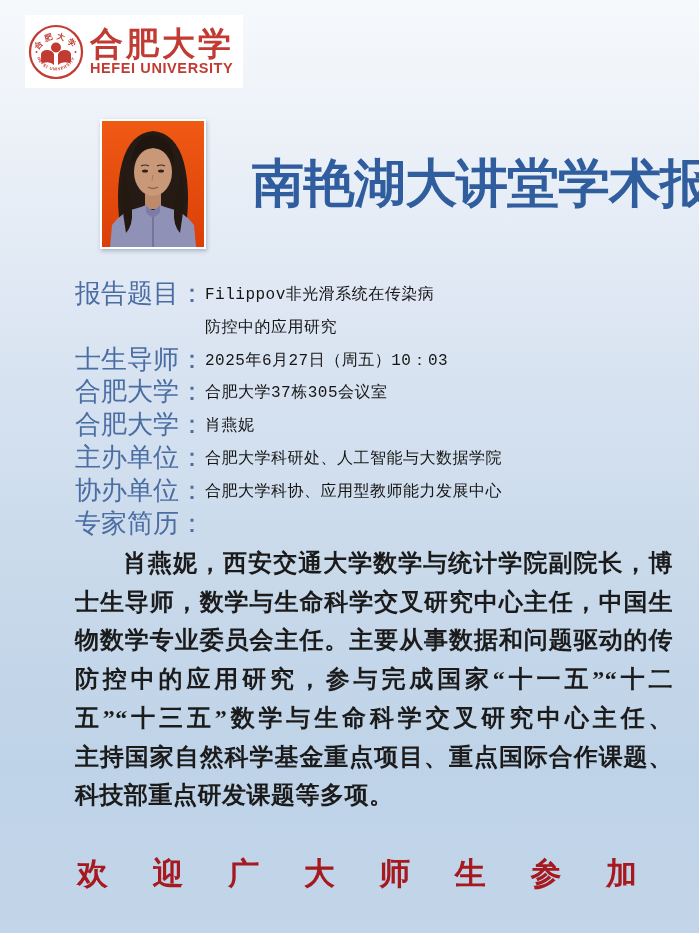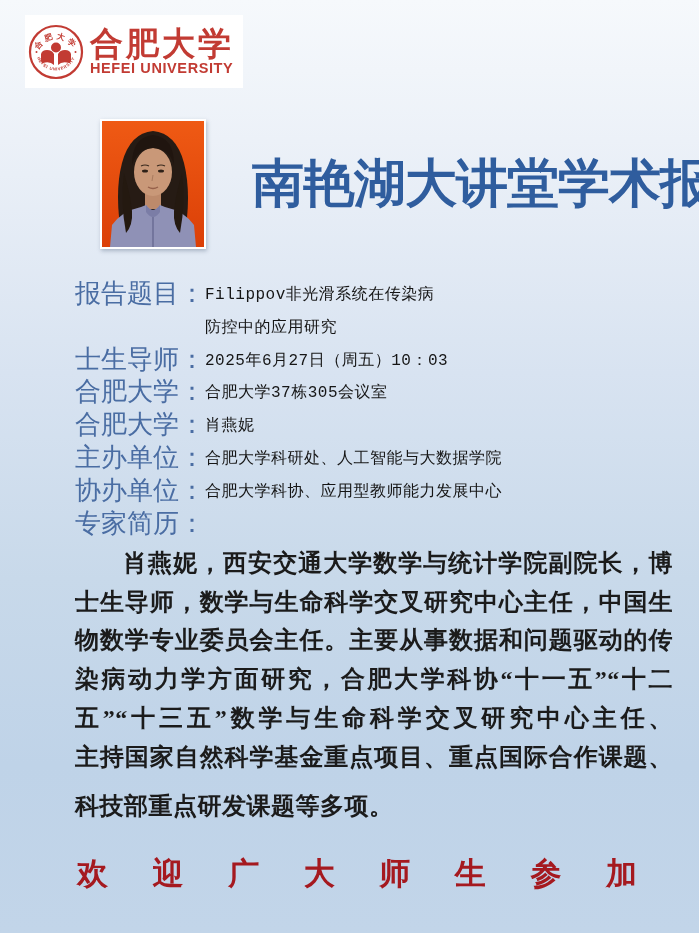--- a/index.html
+++ b/index.html
@@ -45,21 +45,21 @@
     font-size:16px;line-height:32.8px;color:#161616;
     letter-spacing:0.5px;white-space:pre-line;
   }
   
   .bio{position:absolute;left:75px;top:544px;width:598px;font-weight:bold;}
   .bio-line{
     font-size:24px;line-height:38.7px;color:#1b1b1b;
     letter-spacing:0.5px;text-align:justify;text-align-last:justify;
   }
   .bio-line.first{text-indent:2em;}
-  .bio-line.last{text-align-last:left;letter-spacing:0.5px;margin-top:11px;}
+  .bio-line.last{text-align-last:left;letter-spacing:0.5px;}
   
   .welcome{
     position:absolute;left:77px;top:853px;width:560px;
     display:flex;justify-content:space-between;
     font-size:31px;font-weight:700;color:#a5191f;
   }
 </style>
 </head>
 <body>
 
@@ -157,21 +157,21 @@
     <div class="detail-row">
       <span class="detail-label">专家简历：</span>
       <span class="detail-value"></span>
     </div>
   </div>
 
   <div class="bio">
     <div class="bio-line first">肖燕妮，西安交通大学数学与统计学院副院长，博</div>
     <div class="bio-line">士生导师，数学与生命科学交叉研究中心主任，中国生</div>
     <div class="bio-line">物数学专业委员会主任。主要从事数据和问题驱动的传</div>
-    <div class="bio-line">染病动力学方面研究，合肥大学科协“十一五”“十二</div>
+    <div class="bio-line">防控中的应用研究，参与完成国家“十一五”“十二</div>
     <div class="bio-line">五”“十三五”数学与生命科学交叉研究中心主任、</div>
     <div class="bio-line">主持国家自然科学基金重点项目、重点国际合作课题、</div>
     <div class="bio-line last">科技部重点研发课题等多项。</div>
   </div>
 
   <div class="welcome">
     <span>欢</span>
     <span>迎</span>
     <span>广</span>
     <span>大</span>

